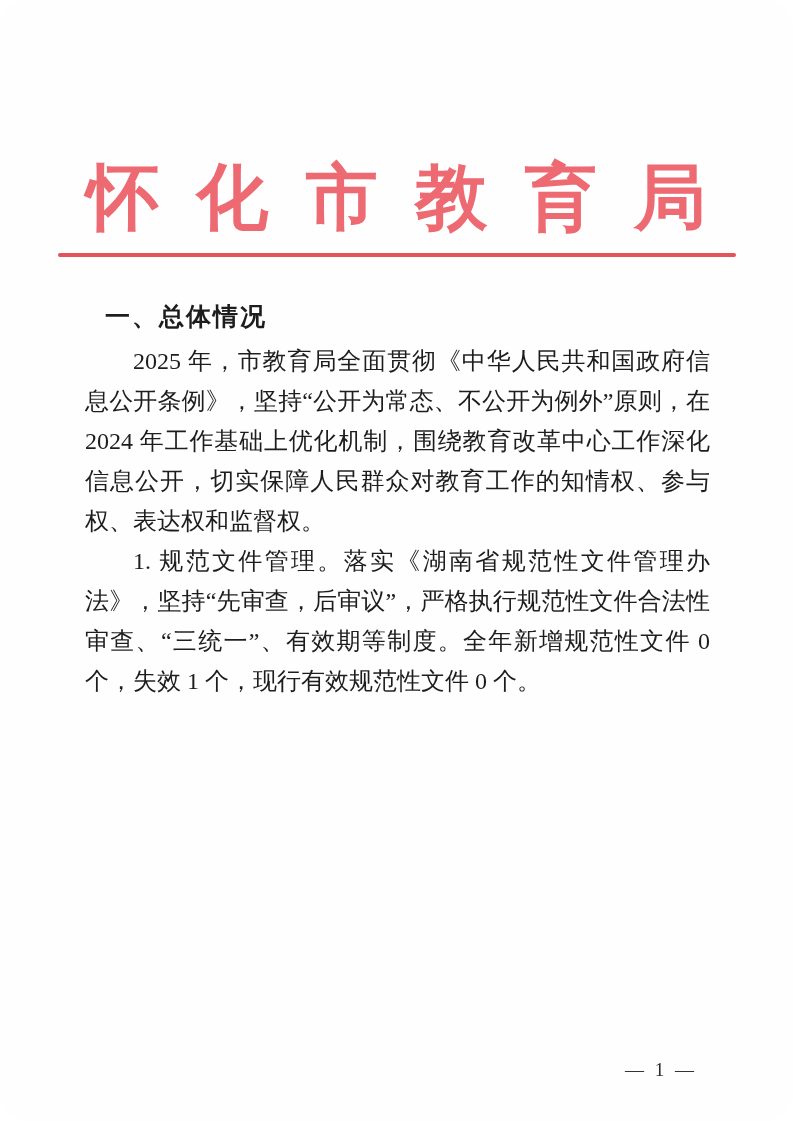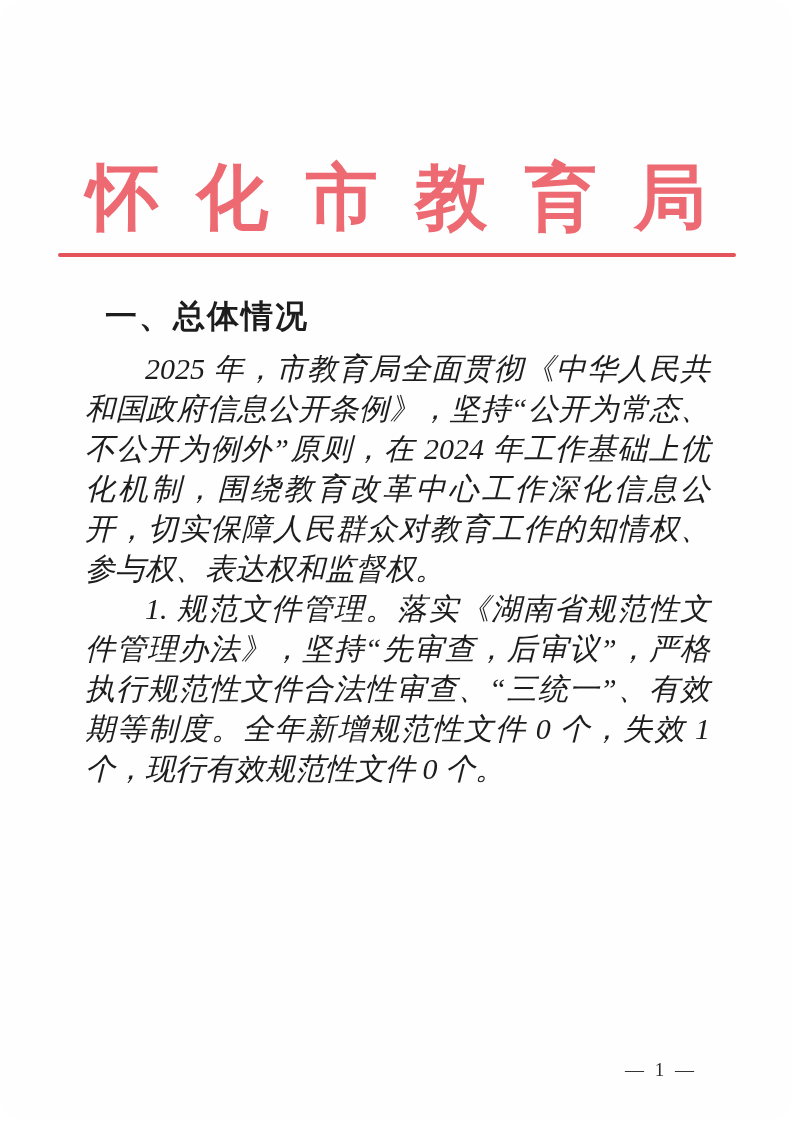--- a/index.html
+++ b/index.html
@@ -40,32 +40,31 @@
     text-align: center;
     font-size: 32px;
     line-height: 44px;
     font-weight: bold;
     letter-spacing: 1px;
   }
 
   .section-heading {
     margin: 42px 83px 0 105px;
     font-family: "Liberation Sans", sans-serif;
-    font-size: 32px;
+    font-size: 25px;
     line-height: 34px;
     font-weight: bold;
     letter-spacing: 2px;
   }
 
   .body-text {
-    margin: 16px 83px 0 85px;
-    font-size: 30px;
+    margin: 8px 83px 0 85px;
+    font-size: 24px;
     line-height: 40px;
     text-align: justify;
-    font-style: italic;
   }
 
   .body-text p {
     text-indent: 2em;
   }
 
   .page-number {
     position: absolute;
     right: 96px;
     bottom: 40px;

